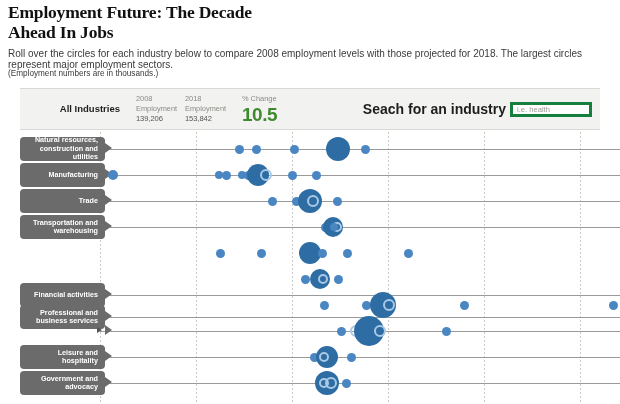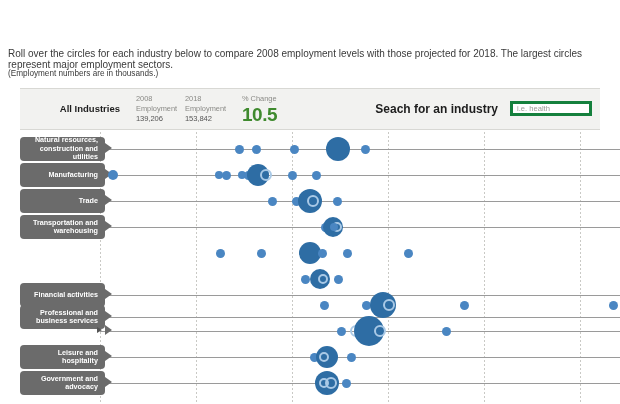--- a/index.html
+++ b/index.html
@@ -44,21 +44,21 @@
   .stat .val{display:block;color:#555;font-size:7.6px;margin-top:1px;letter-spacing:-0.1px;}
   .stat-2008{left:116px;width:55px;}
   .stat-2018{left:165px;width:55px;}
   .stat-chg{position:absolute;left:222px;top:5px;font-size:7.4px;color:#8a8a86;line-height:9.5px;}
   .stat-chg .big{
     display:block;font-size:19px;font-weight:bold;color:#3f8a2e;
     line-height:19px;margin-top:1px;letter-spacing:-0.5px;
   }
 
   .search-wrap{position:absolute;right:8px;top:12px;display:flex;align-items:center;}
-  .search-label{font-size:12px;font-weight:bold;color:#1d1d1d;margin-right:12px;}
+  .search-label{font-size:14px;font-weight:bold;color:#1d1d1d;margin-right:4px;}
   .search-input{
     width:82px;height:15px;box-sizing:border-box;
     border:3px solid #15803d;background:#ffffff;
     font-family:"Liberation Sans", sans-serif;font-size:7.6px;color:#777;
     padding:0 4px;outline:none;
   }
   .search-input::placeholder{color:#9a9a96;}
 
   
   .chart{position:absolute;left:0;top:132px;width:540px;height:272px;}
@@ -100,20 +100,24 @@
   .d2008{background:#4a86c2;}
   .dbig{background:#2e6da4;}
   .ring{background:transparent;border:2.5px solid #a9c9e6;}
   .ringsm{background:transparent;border:2px solid #a9c9e6;}
 </style>
 </head>
 <body>
 
 <div class="page">
 
+  <div class="title">
+    <span>Employment Future: The Decade</span>
+    <span class="l2">Ahead In Jobs</span>
+  </div>
 
   <div class="intro">Roll over the circles for each industry below to compare 2008 employment levels with those projected for 2018. The largest circles represent major employment sectors.</div>
   <div class="note">(Employment numbers are in thousands.)</div>
 
   <div class="banner">
     <div class="banner-label">All Industries</div>
 
     <div class="stat stat-2008">
       <span>2008</span><br>
       <span>Employment</span>

